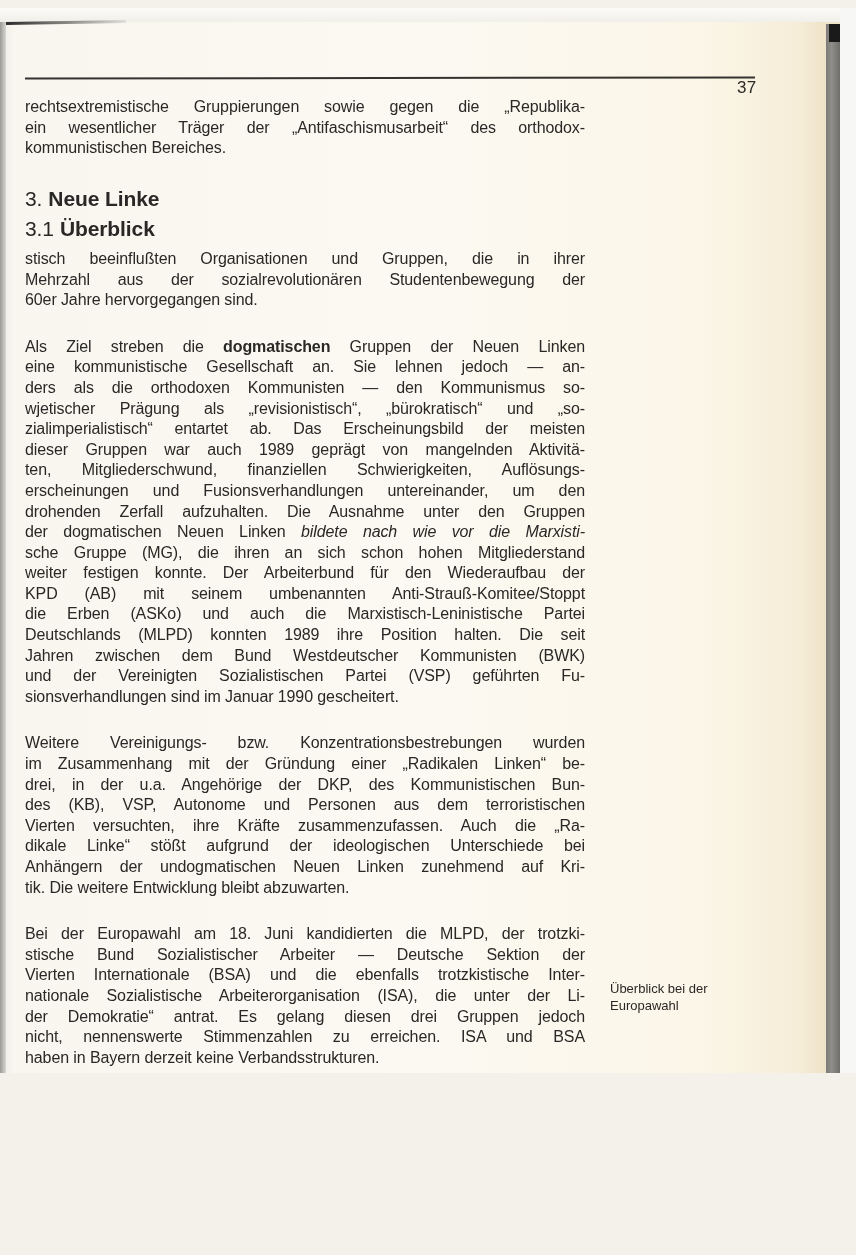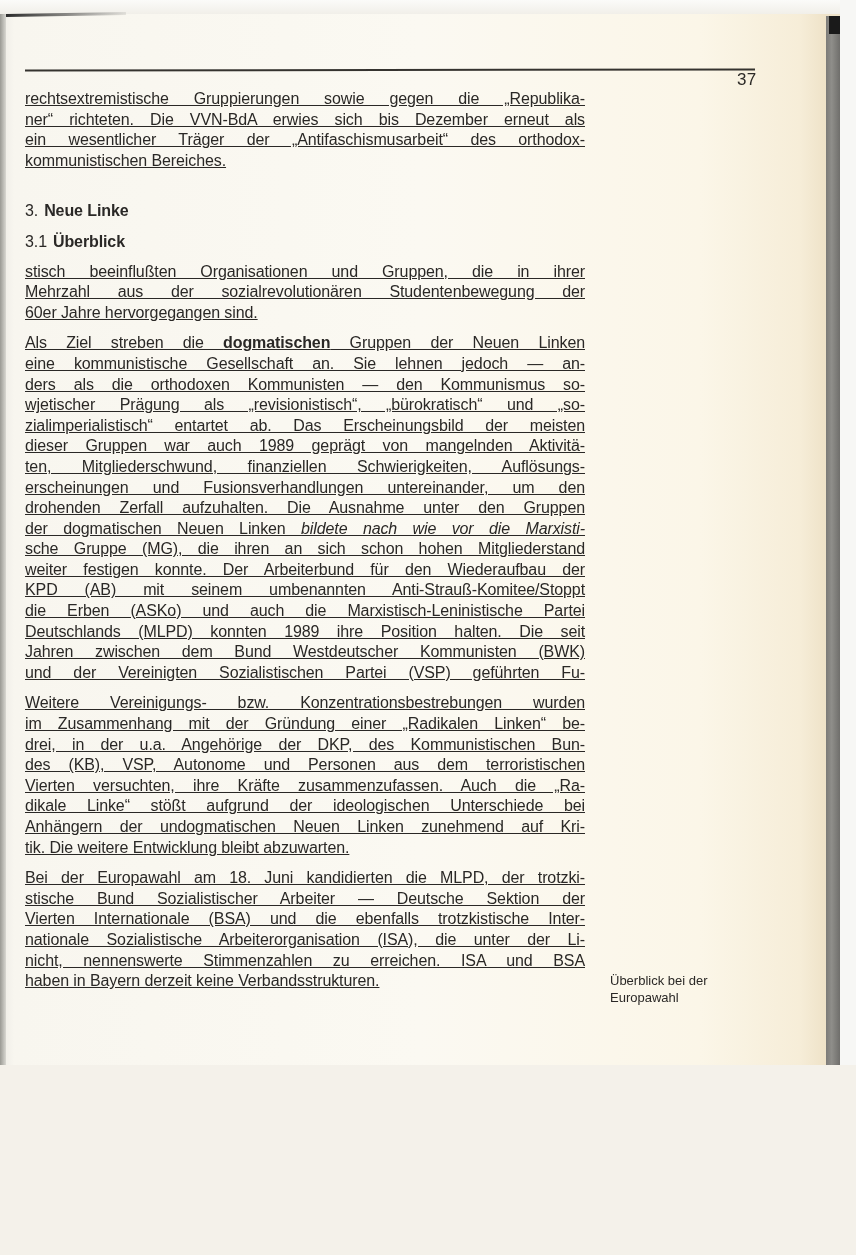--- a/index.html
+++ b/index.html
@@ -3,21 +3,21 @@
   <meta charset="utf-8">
   <style>
     * { box-sizing: border-box; margin: 0; padding: 0; }
     html, body {
       width: 856px; height: 1255px; overflow: hidden;
       background: #f4f1ea;
       font-family: "Liberation Sans", sans-serif;
       color: #2a2826;
     }
     .page {
-      position: absolute; left: 0; top: 0; width: 856px; height: 1065px;
+      position: absolute; left: 0; top: 8px; width: 856px; height: 1065px;
       background: linear-gradient(90deg, #ecebe5 0px, #f8f6ef 14px, #fbf9f2 420px, #fbf6e8 700px, #f6edd8 800px, #efe3c9 824px);
       overflow: hidden;
     }
     .top-shadow {
       position: absolute; left: 0; top: 0; width: 856px; height: 14px;
       background: linear-gradient(180deg, #fbfbf9 0, #f1efe9 100%);
     }
     .top-edge {
       position: absolute; left: 6px; top: 13px; width: 120px; height: 3px;
       background: linear-gradient(90deg, #2b2b2b, rgba(60,60,60,0.1));
@@ -53,24 +53,24 @@
     .rule.top { left: 25px; top: 69px; width: 730px; transform: rotate(-0.08deg); }
     .rule.bottom { left: 25px; top: 1163px; width: 730px; }
 
     .column {
       position: absolute; left: 25px; top: 89px; width: 560px;
       font-size: 16px; line-height: 20.6px;
       text-align: justify; hyphens: manual;
       letter-spacing: -0.1px;
     }
     .column p { margin: 0; }
-    .column p + p { margin-top: 10px; }
-    .line { display: block; text-align: justify; text-align-last: justify; white-space: nowrap; text-decoration: underline; }
+    .column p + p { margin-top: 26px; }
+    .line { display: block; text-align: justify; text-align-last: justify; white-space: nowrap; }
     .line.last { text-align-last: left; }
-    .heading { font-size: 16px; margin: 0; }
+    .heading { font-size: 21px; margin: 0; }
     .heading .num { font-weight: normal; margin-right: 6px; }
     .heading .title { font-weight: bold; }
     .h1 { margin-top: 30px; }
     .h2 { margin-top: 10px; margin-bottom: 9px; }
     .bold { font-weight: bold; }
     .italic { font-style: italic; }
     .margin-note {
       position: absolute; left: 610px; top: 972px; width: 140px;
       font-size: 13px; line-height: 17px; color: #2a2826;
     }
@@ -87,21 +87,20 @@
   <div class="right-margin"></div>
   <div class="bottom-band"></div>
 
   <div class="page-number">37</div>
   <div class="rule top"></div>
 
   <div class="column">
 
     <p>
       <span class="line">rechtsextremistische Gruppierungen sowie gegen die „Republika-</span>
-      <span class="line">ner“ richteten. Die VVN-BdA erwies sich bis Dezember erneut als</span>
       <span class="line">ein wesentlicher Träger der „Antifaschismusarbeit“ des orthodox-</span>
       <span class="line last">kommunistischen Bereiches.</span>
     </p>
 
     <h2 class="heading h1">
       <span class="num">3.</span><span class="title">Neue Linke</span>
     </h2>
 
     <h3 class="heading h2">
       <span class="num">3.1</span><span class="title">Überblick</span>
@@ -124,38 +123,40 @@
       <span class="line">erscheinungen und Fusionsverhandlungen untereinander, um den</span>
       <span class="line">drohenden Zerfall aufzuhalten. Die Ausnahme unter den Gruppen</span>
       <span class="line"><span>der dogmatischen Neuen Linken </span><span class="italic">bildete nach wie vor die Marxisti-</span></span>
       <span class="line">sche Gruppe (MG), die ihren an sich schon hohen Mitgliederstand</span>
       <span class="line">weiter festigen konnte. Der Arbeiterbund für den Wiederaufbau der</span>
       <span class="line">KPD (AB) mit seinem umbenannten Anti-Strauß-Komitee/Stoppt</span>
       <span class="line">die Erben (ASKo) und auch die Marxistisch-Leninistische Partei</span>
       <span class="line">Deutschlands (MLPD) konnten 1989 ihre Position halten. Die seit</span>
       <span class="line">Jahren zwischen dem Bund Westdeutscher Kommunisten (BWK)</span>
       <span class="line">und der Vereinigten Sozialistischen Partei (VSP) geführten Fu-</span>
+      <span class="line last">sionsverhandlungen sind im Januar 1990 gescheitert.</span>
     </p>
 
     <p>
       <span class="line">Weitere Vereinigungs- bzw. Konzentrationsbestrebungen wurden</span>
       <span class="line">im Zusammenhang mit der Gründung einer „Radikalen Linken“ be-</span>
       <span class="line">drei, in der u.a. Angehörige der DKP, des Kommunistischen Bun-</span>
       <span class="line">des (KB), VSP, Autonome und Personen aus dem terroristischen</span>
       <span class="line">Vierten versuchten, ihre Kräfte zusammenzufassen. Auch die „Ra-</span>
       <span class="line">dikale Linke“ stößt aufgrund der ideologischen Unterschiede bei</span>
       <span class="line">Anhängern der undogmatischen Neuen Linken zunehmend auf Kri-</span>
       <span class="line last">tik. Die weitere Entwicklung bleibt abzuwarten.</span>
     </p>
 
     <p>
       <span class="line">Bei der Europawahl am 18. Juni kandidierten die MLPD, der trotzki-</span>
       <span class="line">stische Bund Sozialistischer Arbeiter — Deutsche Sektion der</span>
       <span class="line">Vierten Internationale (BSA) und die ebenfalls trotzkistische Inter-</span>
       <span class="line">nationale Sozialistische Arbeiterorganisation (ISA), die unter der Li-</span>
+      <span class="line">der Demokratie“ antrat. Es gelang diesen drei Gruppen jedoch</span>
       <span class="line">nicht, nennenswerte Stimmenzahlen zu erreichen. ISA und BSA</span>
       <span class="line last">haben in Bayern derzeit keine Verbandsstrukturen.</span>
     </p>
   </div>
 
   <div class="margin-note">
     <div>Überblick bei der</div>
     <div>Europawahl</div>
   </div>
 

